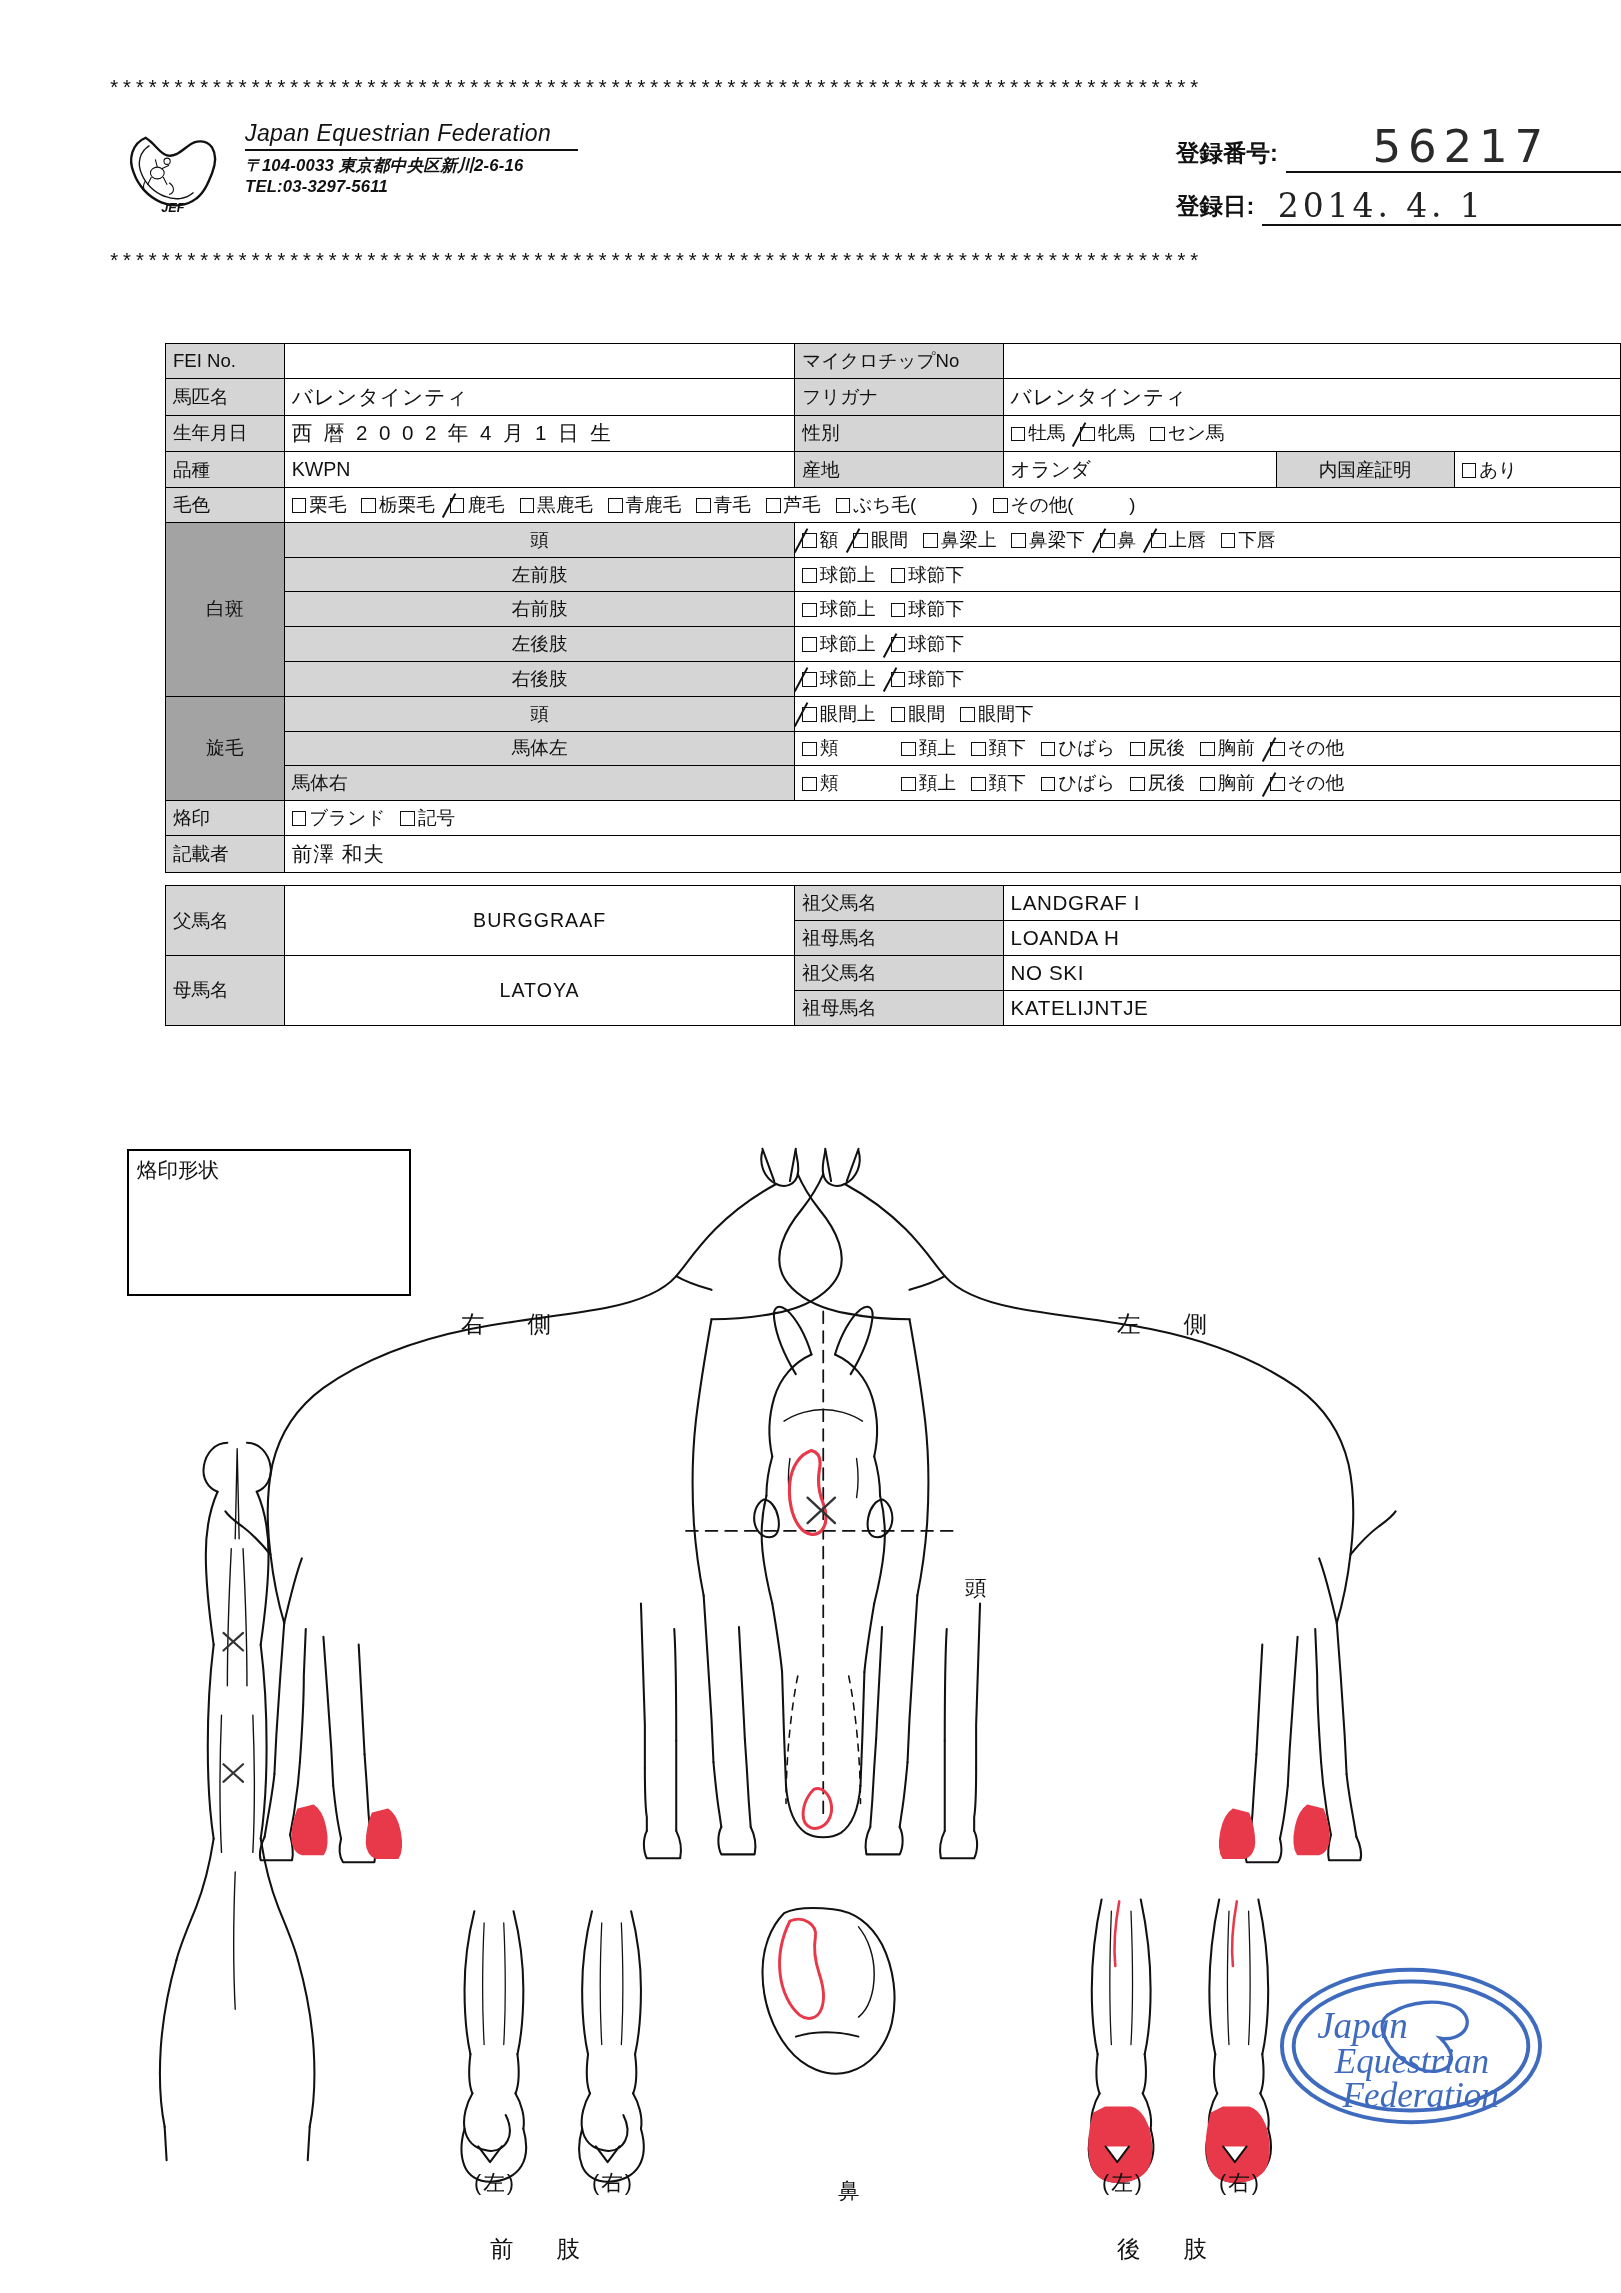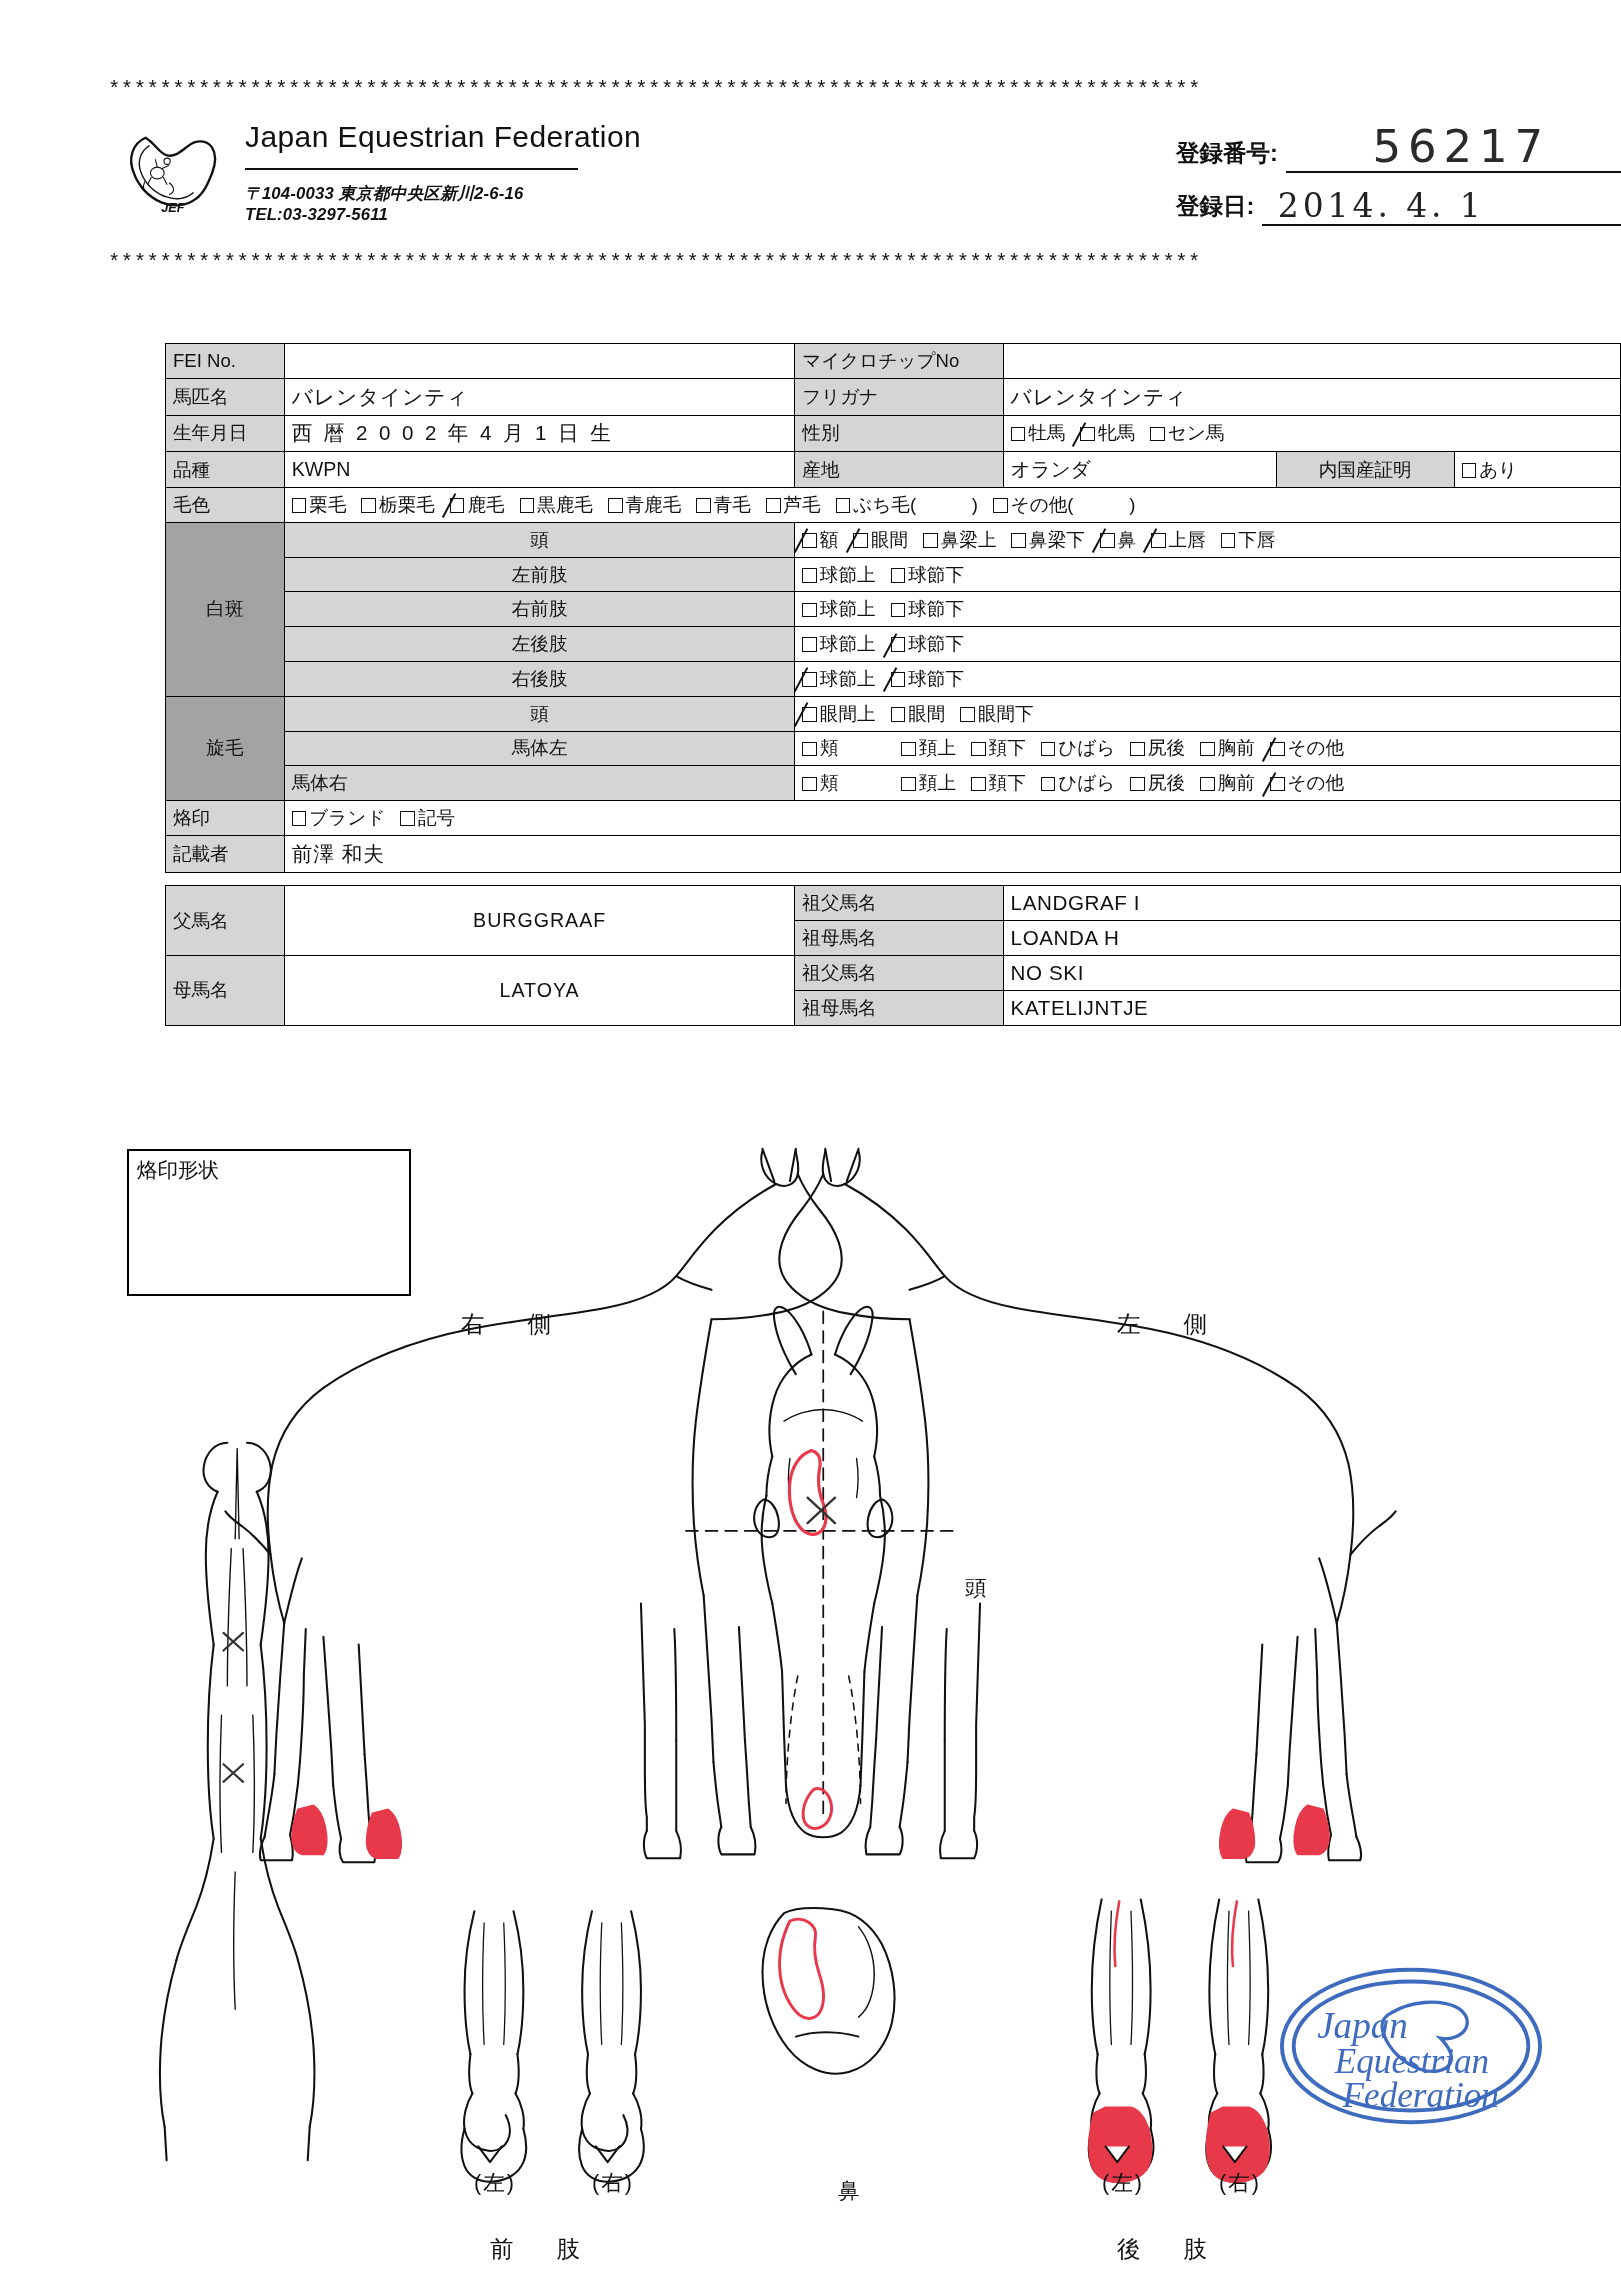--- a/index.html
+++ b/index.html
@@ -32,24 +32,24 @@
   .org-corp {
     font-style:italic; font-weight:bold; font-size:22.5px;
     letter-spacing:1px; display:inline-block; vertical-align:middle;
   }
   .org-jp {
     font-style:italic; font-weight:bold; font-size:33px;
     letter-spacing:1px; display:inline-block; vertical-align:middle;
     margin-left:13.7px;
   }
   .org-en {
-    font-size:30px; letter-spacing:0.4px;
+    font-style:italic; font-size:23px; letter-spacing:0.4px;
     margin-top:2px; white-space:nowrap;
   }
-  .org-addr-wrap { border-top:2px solid #111; margin-top:14px; padding-top:12px; width:333px; }
+  .org-addr-wrap { border-top:2px solid #111; margin-top:2px; padding-top:3px; width:333px; }
   .org-addr { font-style:italic; font-weight:bold; font-size:16.7px; letter-spacing:0.2px; white-space:nowrap; }
   .org-tel  { font-style:italic; font-weight:bold; font-size:16.7px; letter-spacing:0.2px; white-space:nowrap; }
 
   .doc-title {
     position:absolute; left:578px; top:7.8px;
     font-size:61px; font-weight:bold; font-style:italic;
     letter-spacing:2px; white-space:nowrap;
     text-shadow:2px 0 0 #000;
   }
 

